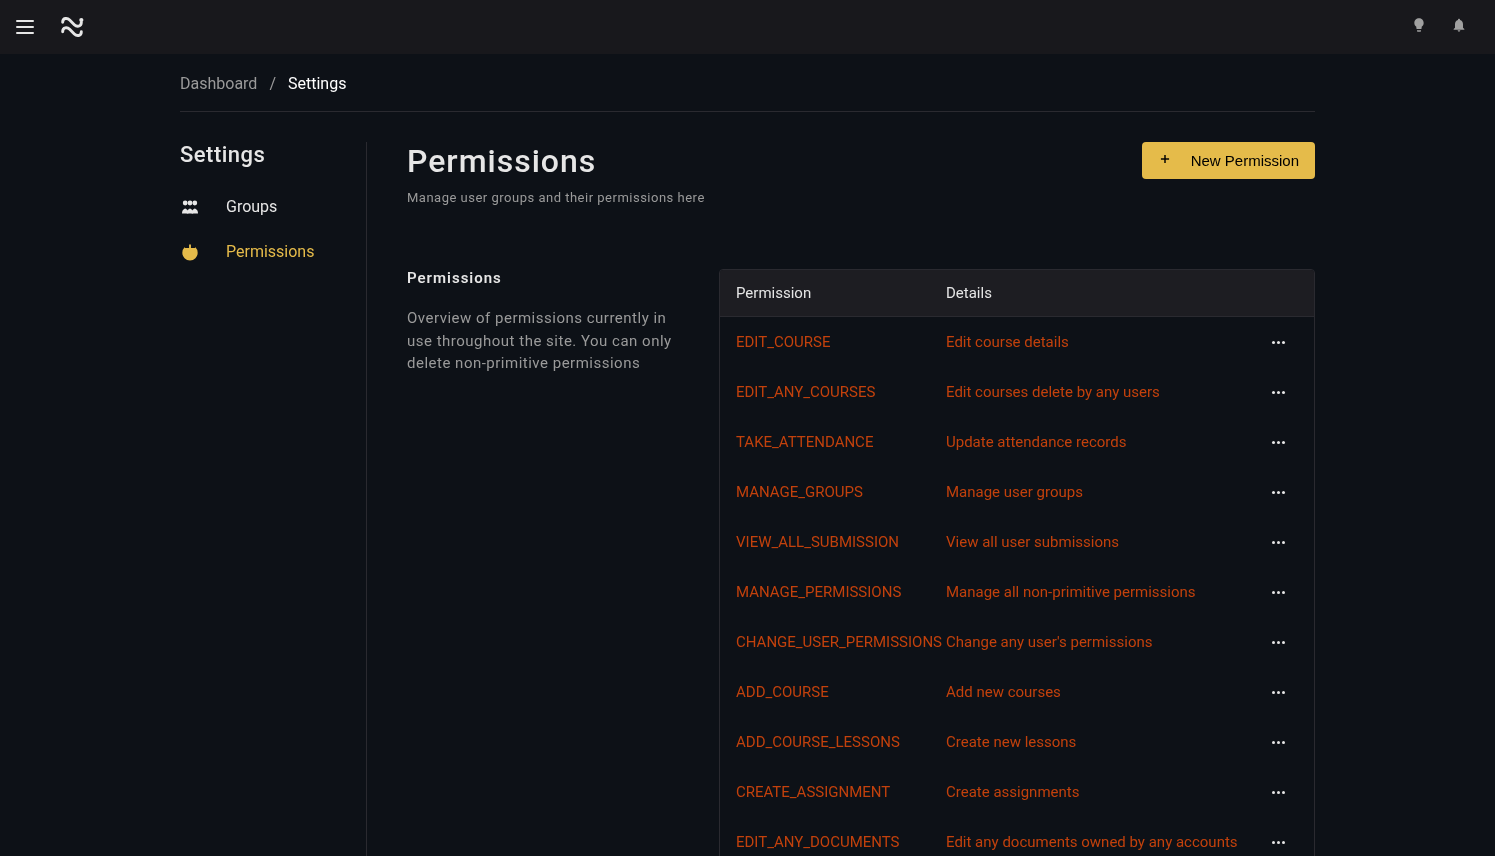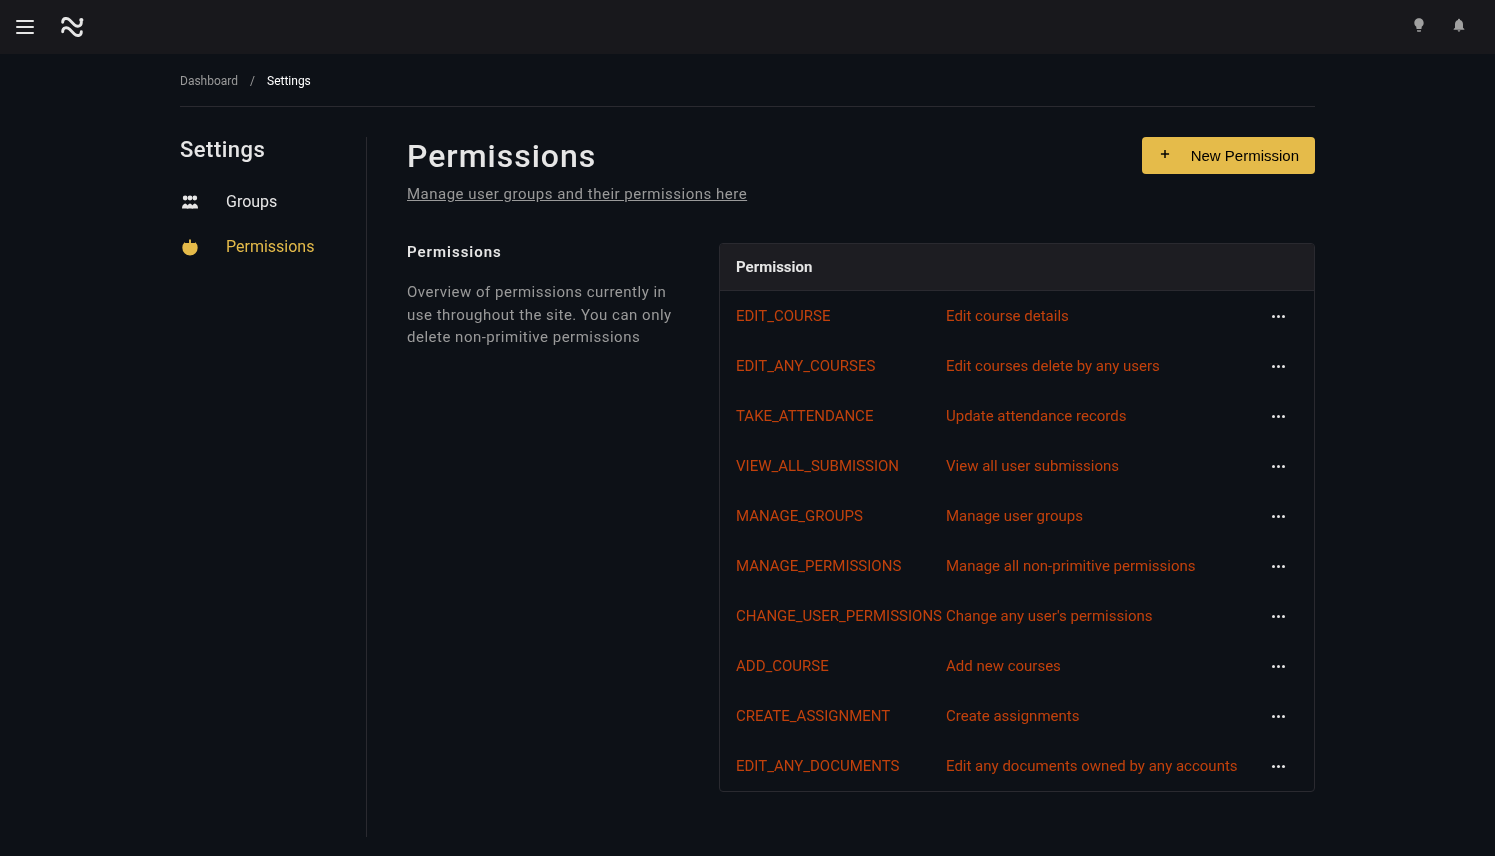--- a/index.html
+++ b/index.html
@@ -55,21 +55,21 @@
       cursor: pointer;
     }
     .content-wrapper {
       padding: 0 180px;
     }
     .breadcrumb {
       display: flex;
       align-items: center;
       gap: 12px;
       padding: 20px 0 18px 0;
-      font-size: 12px;
+      font-size: 16px;
       border-bottom: 1px solid #2a2a30;
     }
     .breadcrumb-link {
       color: #9a9a9a;
       cursor: pointer;
     }
     .breadcrumb-sep {
       color: #9a9a9a;
     }
     .breadcrumb-current {
@@ -139,24 +139,23 @@
       padding: 10px 16px;
       font-size: 15px;
       font-weight: 500;
       display: flex;
       align-items: center;
       gap: 19px;
       cursor: pointer;
     }
     .page-subtitle {
       color: #9a9a9a;
-      font-size: 15px;
+      font-size: 13px;
       letter-spacing: 0.5px;
-      margin-bottom: 40px;
-      text-decoration: underline;
+      margin-bottom: 64px;
     }
     .two-col {
       display: flex;
       gap: 40px;
     }
     .left-col {
       width: 272px;
       flex-shrink: 0;
     }
     .section-heading {
@@ -178,21 +177,21 @@
     }
     .table {
       border: 1px solid #2a2a30;
       border-radius: 4px;
       overflow: hidden;
     }
     .table-header {
       display: flex;
       background: #1d1d22;
       padding: 14px 16px;
-      font-weight: 700;
+      font-weight: 400;
       font-size: 15px;
       border-bottom: 1px solid #2a2a30;
     }
     .col-permission {
       width: 210px;
       flex-shrink: 0;
     }
     .col-details {
       flex: 1;
     }
@@ -306,20 +305,21 @@
 
       <div class="two-col">
         <div class="left-col">
           <div class="section-heading">Permissions</div>
           <div class="section-desc">Overview of permissions currently in use throughout the site. You can only delete non-primitive permissions</div>
         </div>
         <div class="right-col">
           <div class="table">
             <div class="table-header">
               <div class="col-permission">Permission</div>
+              <div class="col-details">Details</div>
               <div class="col-actions"></div>
             </div>
             <div id="table-body">
                 <div class="table-row">
     <div class="col-permission">EDIT_COURSE</div>
     <div class="col-details">Edit course details</div>
     <div class="col-actions">
       <div class="more-icon">
                       <span></span>
                       <span></span>
@@ -343,42 +343,42 @@
     <div class="col-details">Update attendance records</div>
     <div class="col-actions">
       <div class="more-icon">
                       <span></span>
                       <span></span>
                       <span></span>
                     </div>
     </div>
                 </div>
                 <div class="table-row">
+    <div class="col-permission">MANAGE_GROUPS</div>
+    <div class="col-details">Manage user groups</div>
+    <div class="col-actions">
+      <div class="more-icon">
+                      <span></span>
+                      <span></span>
+                      <span></span>
+                    </div>
+    </div>
+                </div>
+                <div class="table-row">
     <div class="col-permission">VIEW_ALL_SUBMISSION</div>
     <div class="col-details">View all user submissions</div>
     <div class="col-actions">
       <div class="more-icon">
                       <span></span>
                       <span></span>
                       <span></span>
                     </div>
     </div>
                 </div>
                 <div class="table-row">
-    <div class="col-permission">MANAGE_GROUPS</div>
-    <div class="col-details">Manage user groups</div>
-    <div class="col-actions">
-      <div class="more-icon">
-                      <span></span>
-                      <span></span>
-                      <span></span>
-                    </div>
-    </div>
-                </div>
-                <div class="table-row">
     <div class="col-permission">MANAGE_PERMISSIONS</div>
     <div class="col-details">Manage all non-primitive permissions</div>
     <div class="col-actions">
       <div class="more-icon">
                       <span></span>
                       <span></span>
                       <span></span>
                     </div>
     </div>
                 </div>
@@ -389,20 +389,31 @@
       <div class="more-icon">
                       <span></span>
                       <span></span>
                       <span></span>
                     </div>
     </div>
                 </div>
                 <div class="table-row">
     <div class="col-permission">ADD_COURSE</div>
     <div class="col-details">Add new courses</div>
+    <div class="col-actions">
+      <div class="more-icon">
+                      <span></span>
+                      <span></span>
+                      <span></span>
+                    </div>
+    </div>
+                </div>
+                <div class="table-row">
+    <div class="col-permission">ADD_COURSE_LESSONS</div>
+    <div class="col-details">Create new lessons</div>
     <div class="col-actions">
       <div class="more-icon">
                       <span></span>
                       <span></span>
                       <span></span>
                     </div>
     </div>
                 </div>
                 <div class="table-row">
     <div class="col-permission">CREATE_ASSIGNMENT</div>

